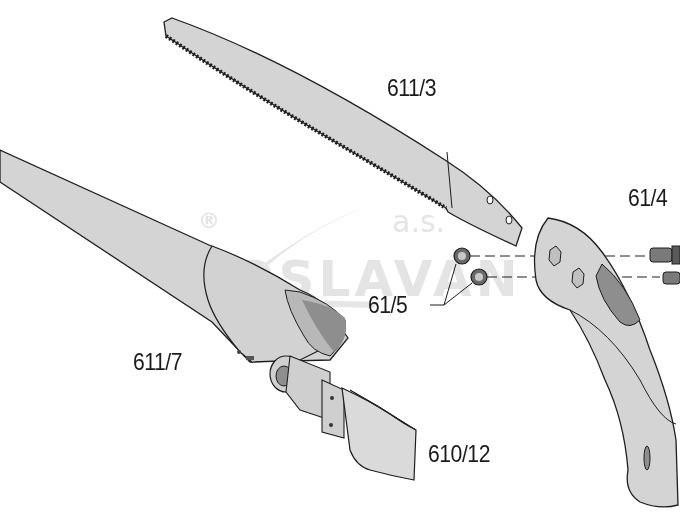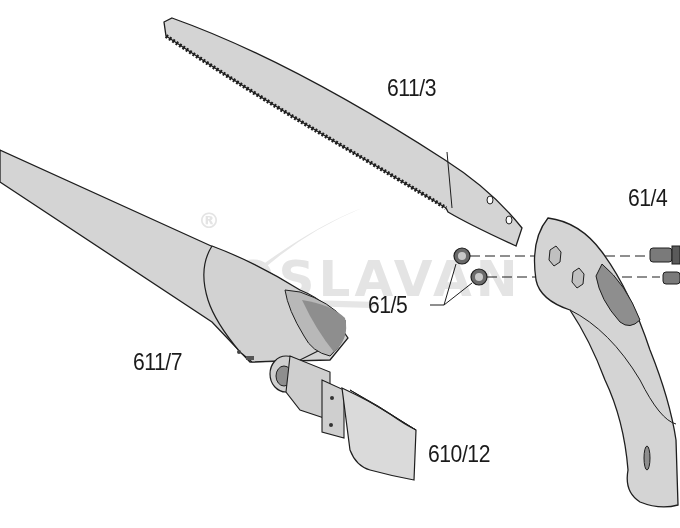--- a/index.html
+++ b/index.html
@@ -23,20 +23,21 @@
       color: #e4e4e4;
       white-space: nowrap;
     }
   </style>
 </head>
 <body>
 
 <div class="stage">
 
   <div class="wm-text" style="left:198px; top:208px; font-size:22px;">®</div>
+  <div class="wm-text" style="left:392px; top:204px; font-size:30px; font-weight:normal;">a.s.</div>
   <div class="wm-text" style="left:232px; top:250px; font-size:50px; letter-spacing:4px;">OSLAVAN</div>
 
   <svg class="art" width="680" height="528" viewBox="0 0 680 528" xmlns="http://www.w3.org/2000/svg">
 
     <g>
       <path d="M222,296 Q300,232 362,208 Q290,238 240,292 Z" fill="#e6e6e6"></path>
       <path d="M232,298 L380,302 L372,308 L228,304 Z" fill="#e6e6e6"></path>
     </g>
 
     <g>

